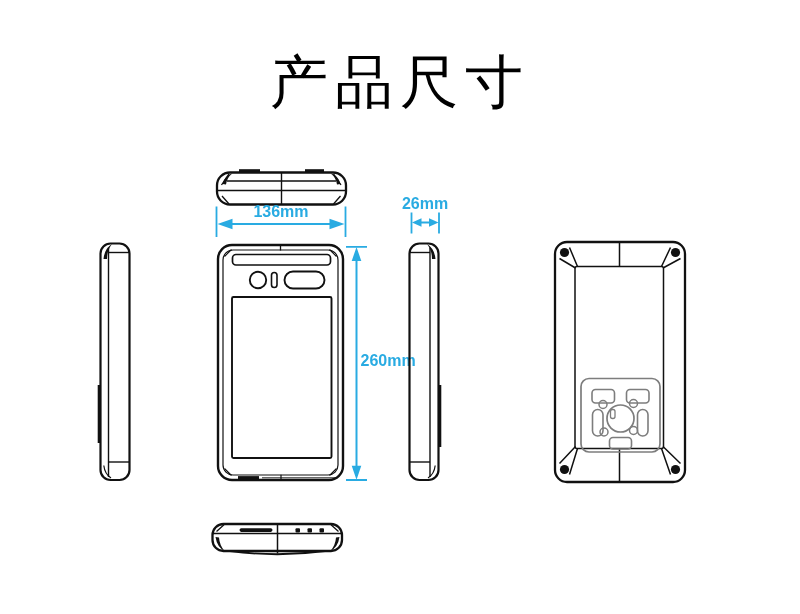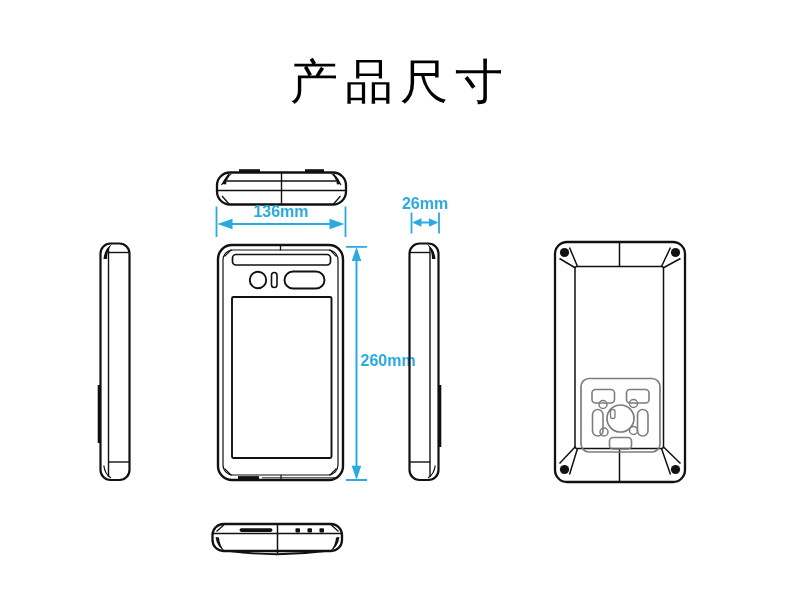--- a/index.html
+++ b/index.html
@@ -5,21 +5,21 @@
   html,body{margin:0;padding:0;}
   body{
     width:800px;height:614px;overflow:hidden;
     background:var(--bg,#ffffff);
     font-family:"Liberation Sans",sans-serif;
   }
   .canvas{position:relative;width:800px;height:614px;background:var(--bg,#ffffff);}
   .title{
     position:absolute;left:0;right:0;top:50px;
     text-align:center;
-    font-size:48px;line-height:64px;
+    font-size:58px;line-height:64px;
     font-weight:500;letter-spacing:7px;
     color:#000;
     font-family:"Liberation Sans",sans-serif;
   }
   .drawing{position:absolute;left:0;top:0;width:800px;height:614px;display:block;}
   .ink{color:var(--ink,#111111);}
   .plate{color:var(--plate,#7d7d7d);}
   .accent{color:var(--accent,#29ABE2);}
   .dim-text{
     font-family:"Liberation Sans",sans-serif;

